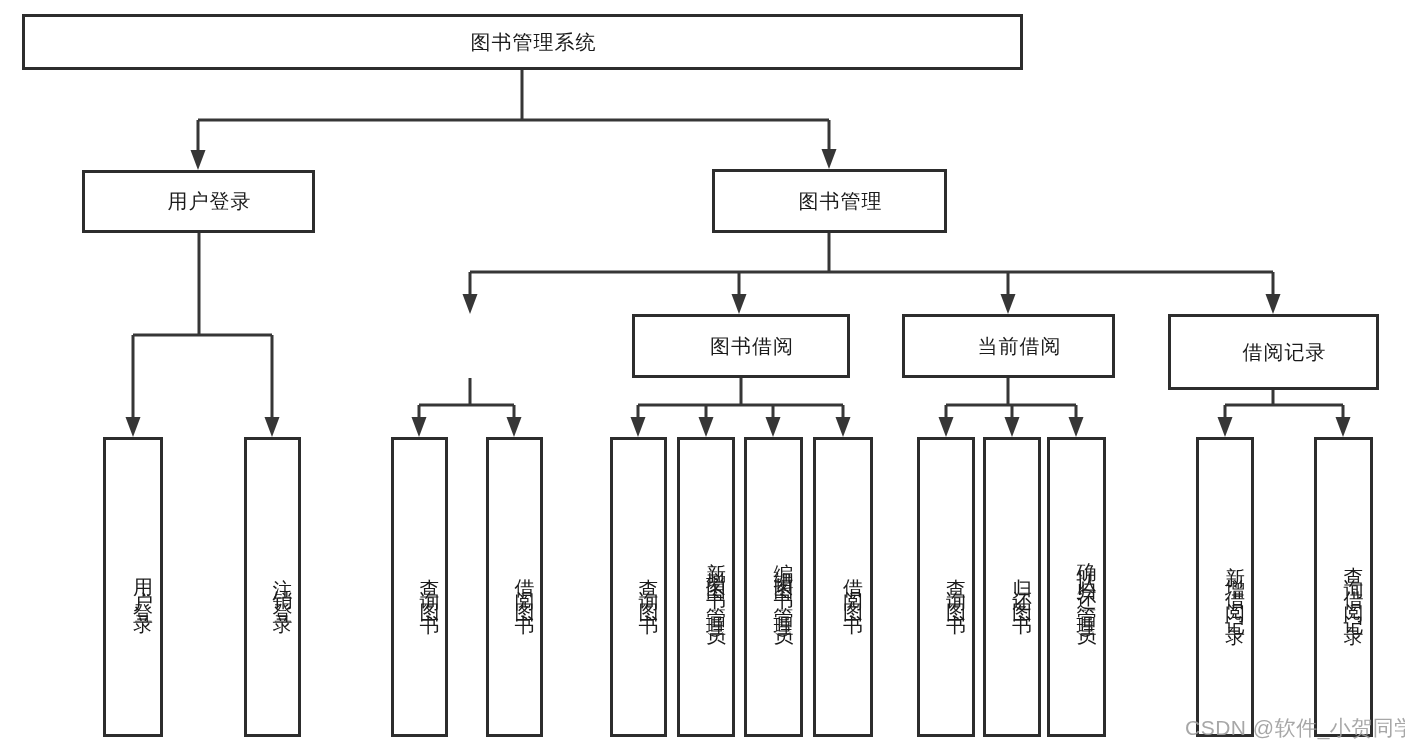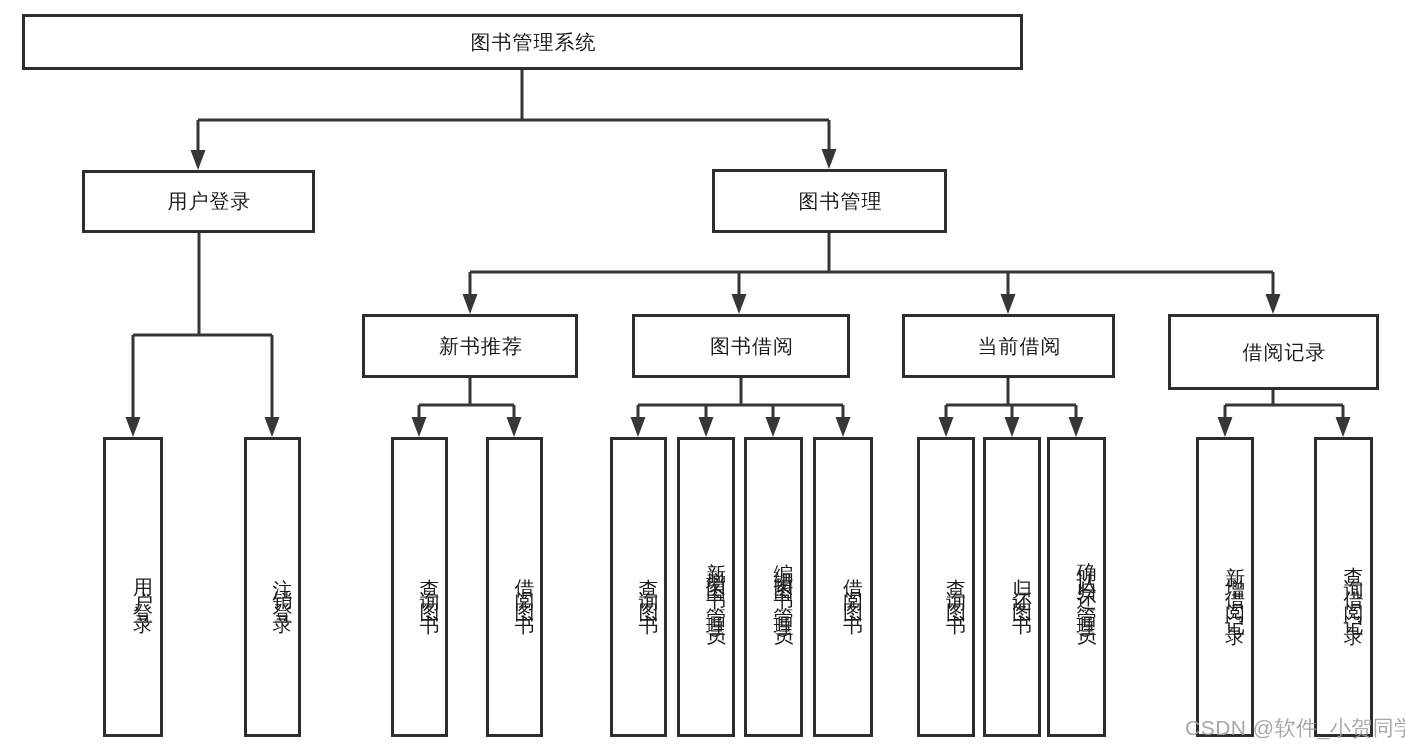--- a/index.html
+++ b/index.html
@@ -87,21 +87,20 @@
       <polygon points="1217.5,417 1232.5,417 1225,437"></polygon>
       <polygon points="1335.5,417 1350.5,417 1343,437"></polygon>
     </g>
   </svg>
 
   <div class="node h-node" style="left:22px; top:14px; width:1001px; height:56px;">图书管理系统</div>
 
   <div class="node h-node" style="left:82px; top:170px; width:233px; height:63px;">用户登录</div>
   <div class="node h-node" style="left:712px; top:169px; width:235px; height:64px;">图书管理</div>
 
-  <div class="node h-node" style="left:362px; top:314px; width:216px; height:64px;">新书推荐</div>
   <div class="node h-node" style="left:902px; top:314px; width:213px; height:64px;">当前借阅</div>
   <div class="node h-node" style="left:632px; top:314px; width:218px; height:64px;">图书借阅</div>
   <div class="node h-node" style="left:1168px; top:314px; width:211px; height:76px;">借阅记录</div>
 
   <div class="node v-node v4" style="left:103px; top:437px; width:60px; height:300px;">
     <span>用户登录</span>
   </div>
   <div class="node v-node v4" style="left:244px; top:437px; width:57px; height:300px;">
     <span>注销登录</span>
   </div>

